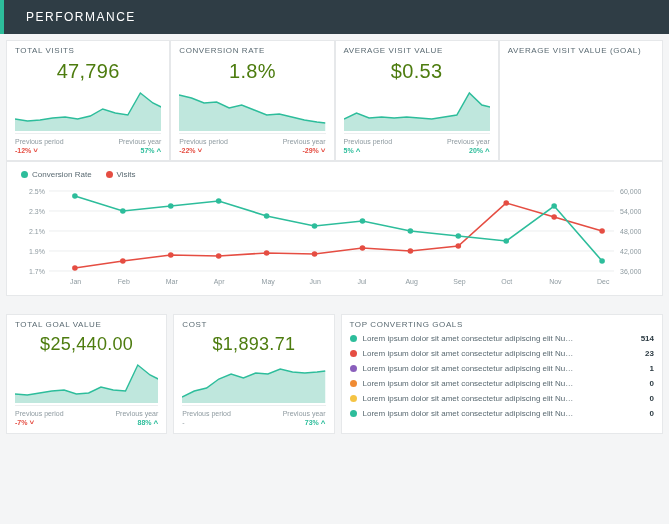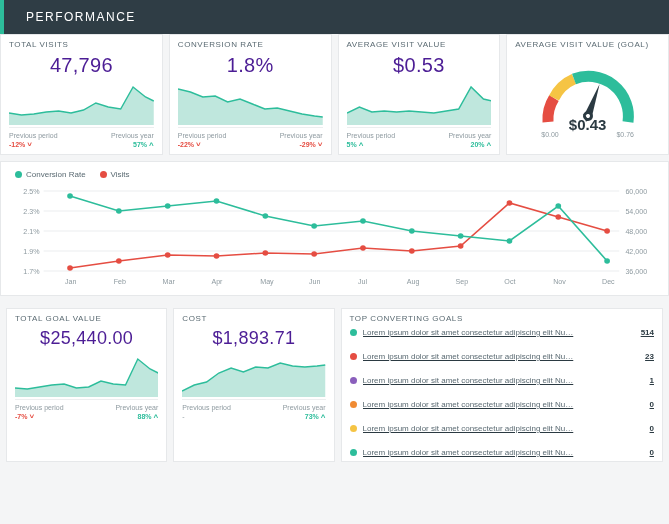--- a/index.html
+++ b/index.html
@@ -17,41 +17,41 @@
     border-left: 4px solid #2dbd9b;
     color: #fff;
     padding: 10px 22px;
     font-size: 12px;
     letter-spacing: 1.5px;
     font-weight: 500;
   }
   .grid {
     display: grid;
     grid-template-columns: 1fr 1fr 1fr 1fr;
-    gap: 6px;
+    padding: 6px;
   }
   .card {
     background: #fff;
     border: 1px solid #e6e8ea;
     padding: 6px 8px 4px 8px;
     position: relative;
   }
   .card-title {
     font-size: 8px;
     letter-spacing: 0.6px;
     color: #5a6a72;
     text-transform: uppercase;
     margin-bottom: 2px;
     line-height: 1.1;
   }
   .big-value {
     font-size: 20px;
     font-weight: 400;
     text-align: center;
-    color: #4c1d95;
+    color: #4d7c0f;
     margin: 4px 0 2px 0;
     letter-spacing: 0.3px;
   }
   .spark { width: 100%; height: 46px; display:block;}
   .footer-row {
     display: flex;
     justify-content: space-between;
     border-top: 1px solid #eceeef;
     padding-top: 3px;
     margin-top: 2px;
@@ -62,21 +62,21 @@
   .arrow { font-size: 8px; margin-left:2px;}
   .gauge-wrap { text-align:center; padding-top:4px;}
   .gauge-val { font-size:15px; font-weight:600; margin-top:-28px;}
   .gauge-scale { display:flex; justify-content:space-between; font-size:7px; color:#8e9aa0; padding:0 26px; margin-top:-2px;}
   .wide { grid-column: 1 / -1; }
   .legend { display:flex; gap:14px; font-size:8px; color:#5a6a72; margin:2px 0 2px 6px;}
   .legend-item::before { content:""; display:inline-block; width:7px; height:7px; border-radius:50%; margin-right:4px; vertical-align:-1px;}
   .lg-conv::before{ background:#2dbd9b;}
   .lg-vis::before{ background:#e54d42;}
   .axis-label{ font-size:7px; fill:#8e9aa0;}
-  .goals-list { display:flex; flex-direction:column; gap:15px; margin-top:4px;text-decoration:underline;}
+  .goals-list { display:flex; flex-direction:column; gap:6px; margin-top:4px;}
   .goal-row { display:flex; align-items:center; font-size:8px; color:#5a6a72;}
   .goal-dot { width:7px; height:7px; border-radius:50%; margin-right:6px; flex-shrink:0;}
   .goal-text { flex:1; white-space:nowrap; overflow:hidden; text-overflow:ellipsis; }
   .goal-val { font-weight:700; color:#2b3a42; margin-left:8px;}
   .grid2 {
     display:grid;
     grid-template-columns: 1fr 1fr 2fr;
     gap:6px;
     padding: 12px 6px 6px 6px;
   }
@@ -142,37 +142,20 @@
       </div>
       <div class="footer-col" style="text-align:right;">
         <div>Previous year</div>
         <span class="val-up"><span>20%</span><span class="arrow">˄</span></span>
       </div>
     </div>
   </div>
 
   <div class="card">
     <div class="card-title">AVERAGE VISIT VALUE (GOAL)</div>
-    <div class="gauge-wrap">
-      <svg width="120" height="86" viewBox="0 0 120 86">
-        <path d="M20,66 A40,40 0 0,1 26,42" fill="none" stroke="#e54d42" stroke-width="11" stroke-linecap="butt"></path>
-        <path d="M26,42 A40,40 0 0,1 46,23" fill="none" stroke="#f5c444" stroke-width="11" stroke-linecap="butt"></path>
-        <path d="M46,23 A40,40 0 0,1 100,66" fill="none" stroke="#2dbd9b" stroke-width="11" stroke-linecap="butt"></path>
-        <g transform="translate(60,60) rotate(20)">
-          <path d="M0,-34 L4,0 L0,6 L-4,0 Z" fill="#2b3a42"></path>
-          <circle r="5" fill="#2b3a42"></circle>
-            <circle r="2" fill="#fff"></circle>
-        </g>
-      </svg>
-      <div class="gauge-val">$0.43</div>
-      <div class="gauge-scale">
-        <span>$0.00</span>
-        <span>$0.76</span>
-      </div>
-    </div>
   </div>
 
   <div class="card wide">
     <div class="legend">
       <span class="legend-item lg-conv">Conversion Rate</span>
       <span class="legend-item lg-vis">Visits</span>
     </div>
     <svg width="100%" height="108" viewBox="0 0 640 108" preserveAspectRatio="none">
       <g stroke="#eceeef" stroke-width="1">
         <line x1="34" y1="10" x2="600" y2="10"></line>

